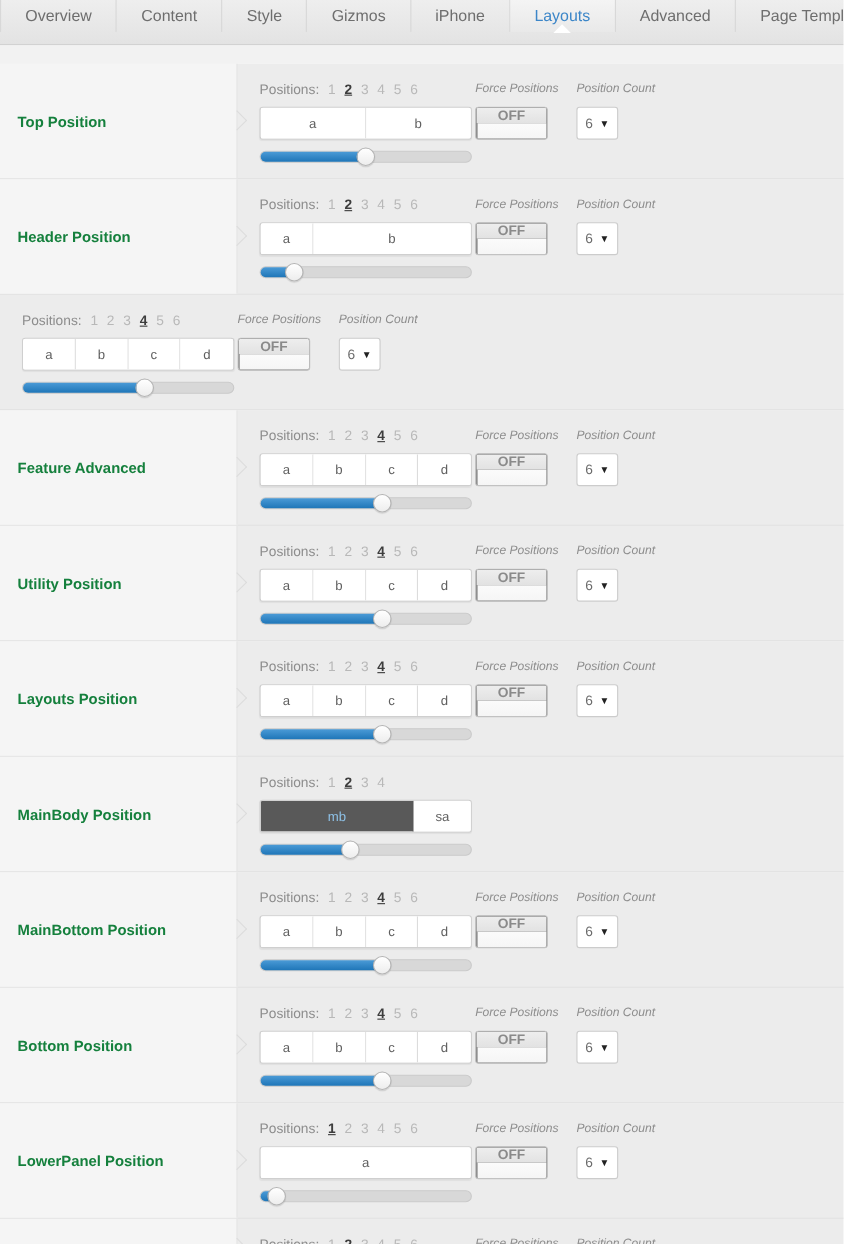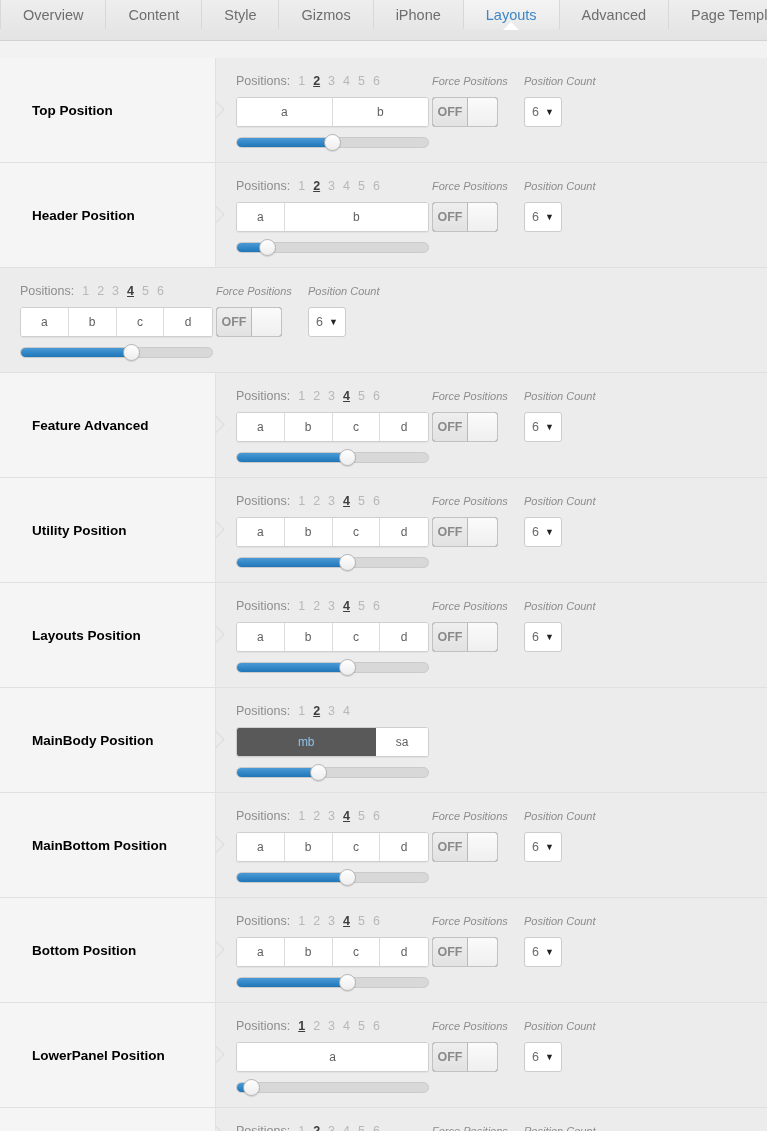--- a/index.html
+++ b/index.html
@@ -62,24 +62,24 @@
     background: #ececec;
     position: relative;
   }
   .row:last-child { border-bottom: none; }
 
   .row-label {
     flex: 0 0 216px;
     background: #f5f5f5;
     display: flex;
     align-items: center;
-    padding-left: 32px;
+    padding-left: 16px;
     font-size: 13.5px;
     font-weight: bold;
-    color: #000000;
+    color: #15803d;
     border-right: 1px solid #e2e2e2;
     position: relative;
   }
   
   .row-label::after {
     content: "";
     position: absolute;
     right: -7px;
     top: 50%;
     margin-top: -7px;
@@ -194,20 +194,21 @@
     font-style: italic;
   }
   .toggle {
     display: flex;
     width: 66px; height: 30px;
     border: 1px solid #c2c2c2;
     border-radius: 3px;
     overflow: hidden;
     cursor: pointer;
     background: #404040;
+    flex-direction: column;
   }
   .toggle-text {
     flex: 1 1 auto;
     display: flex;
     align-items: center;
     justify-content: center;
     font-size: 12.5px;
     font-weight: bold;
     color: #8a8a8a;
     background: linear-gradient(180deg, #eeeeee 0%, #e2e2e2 100%);

